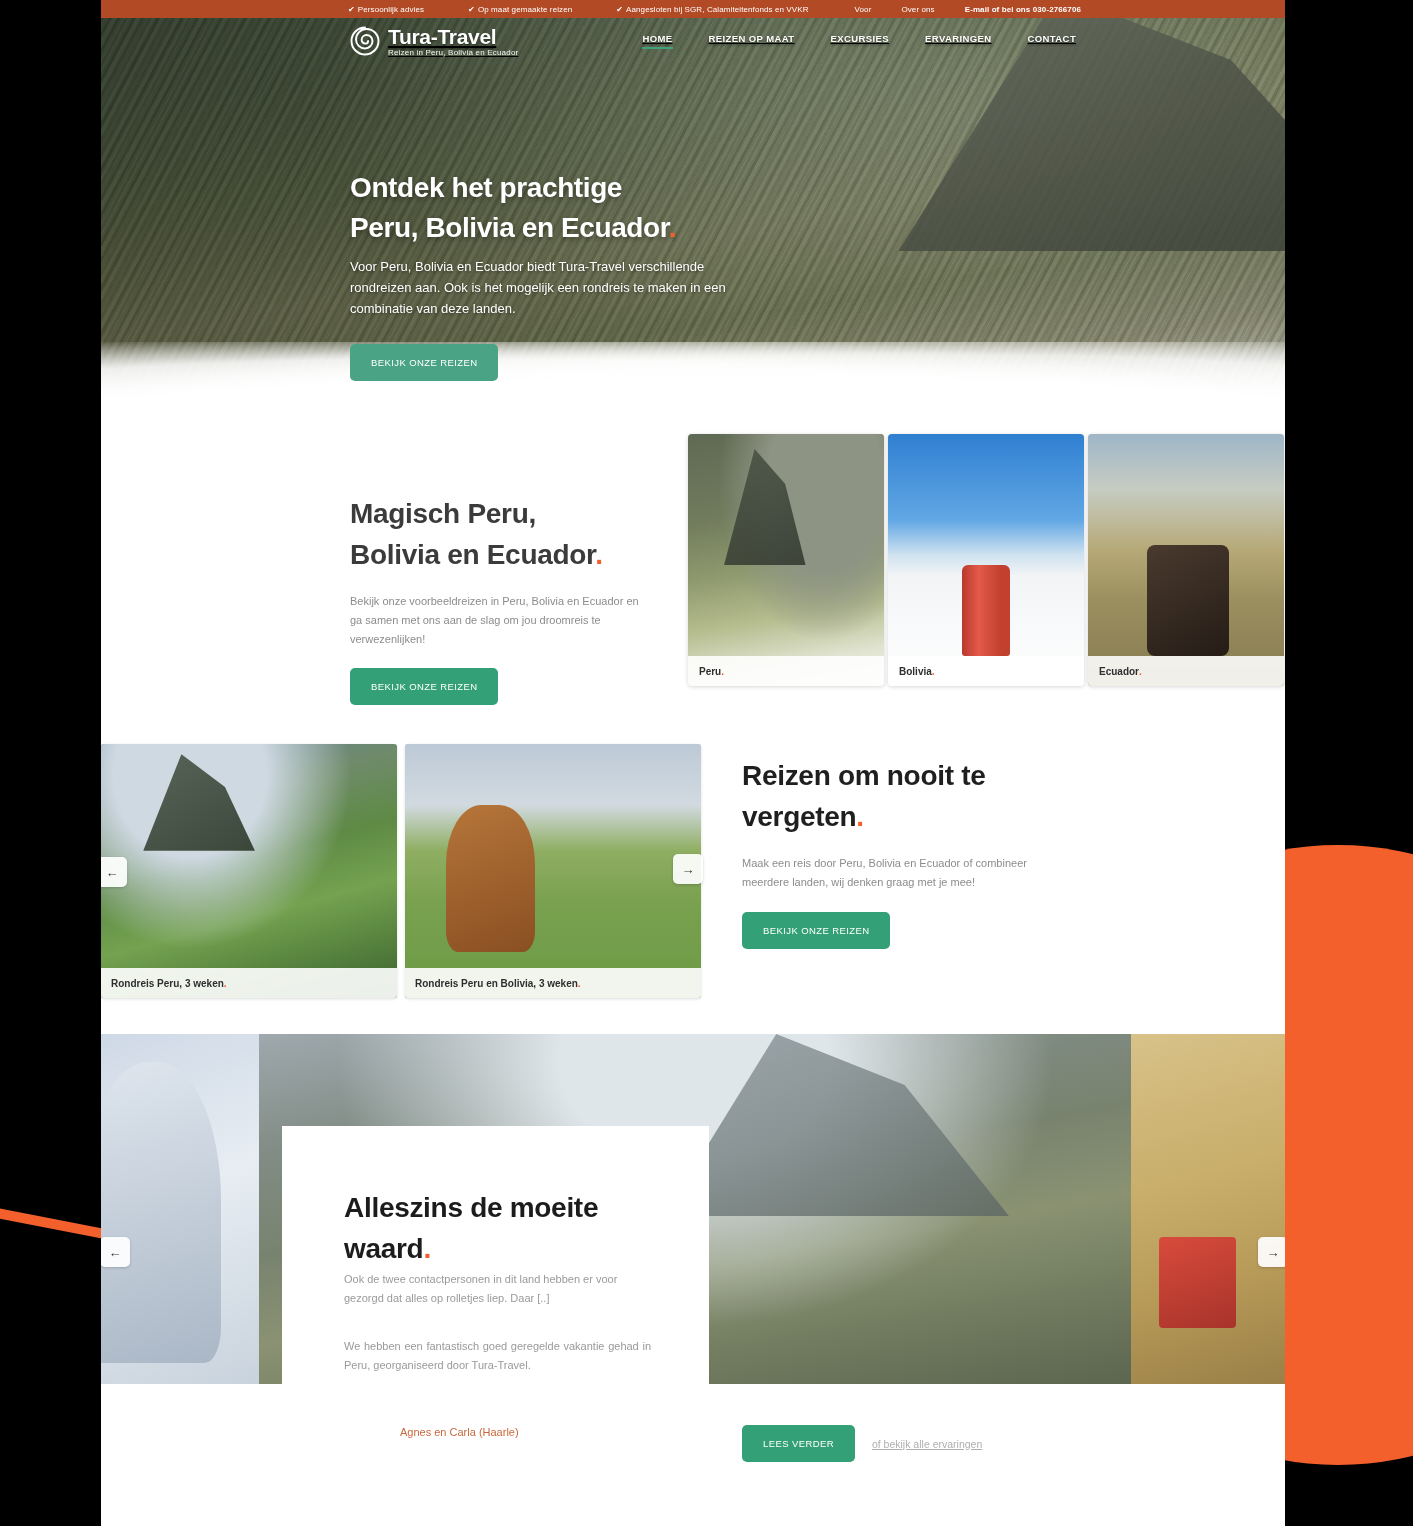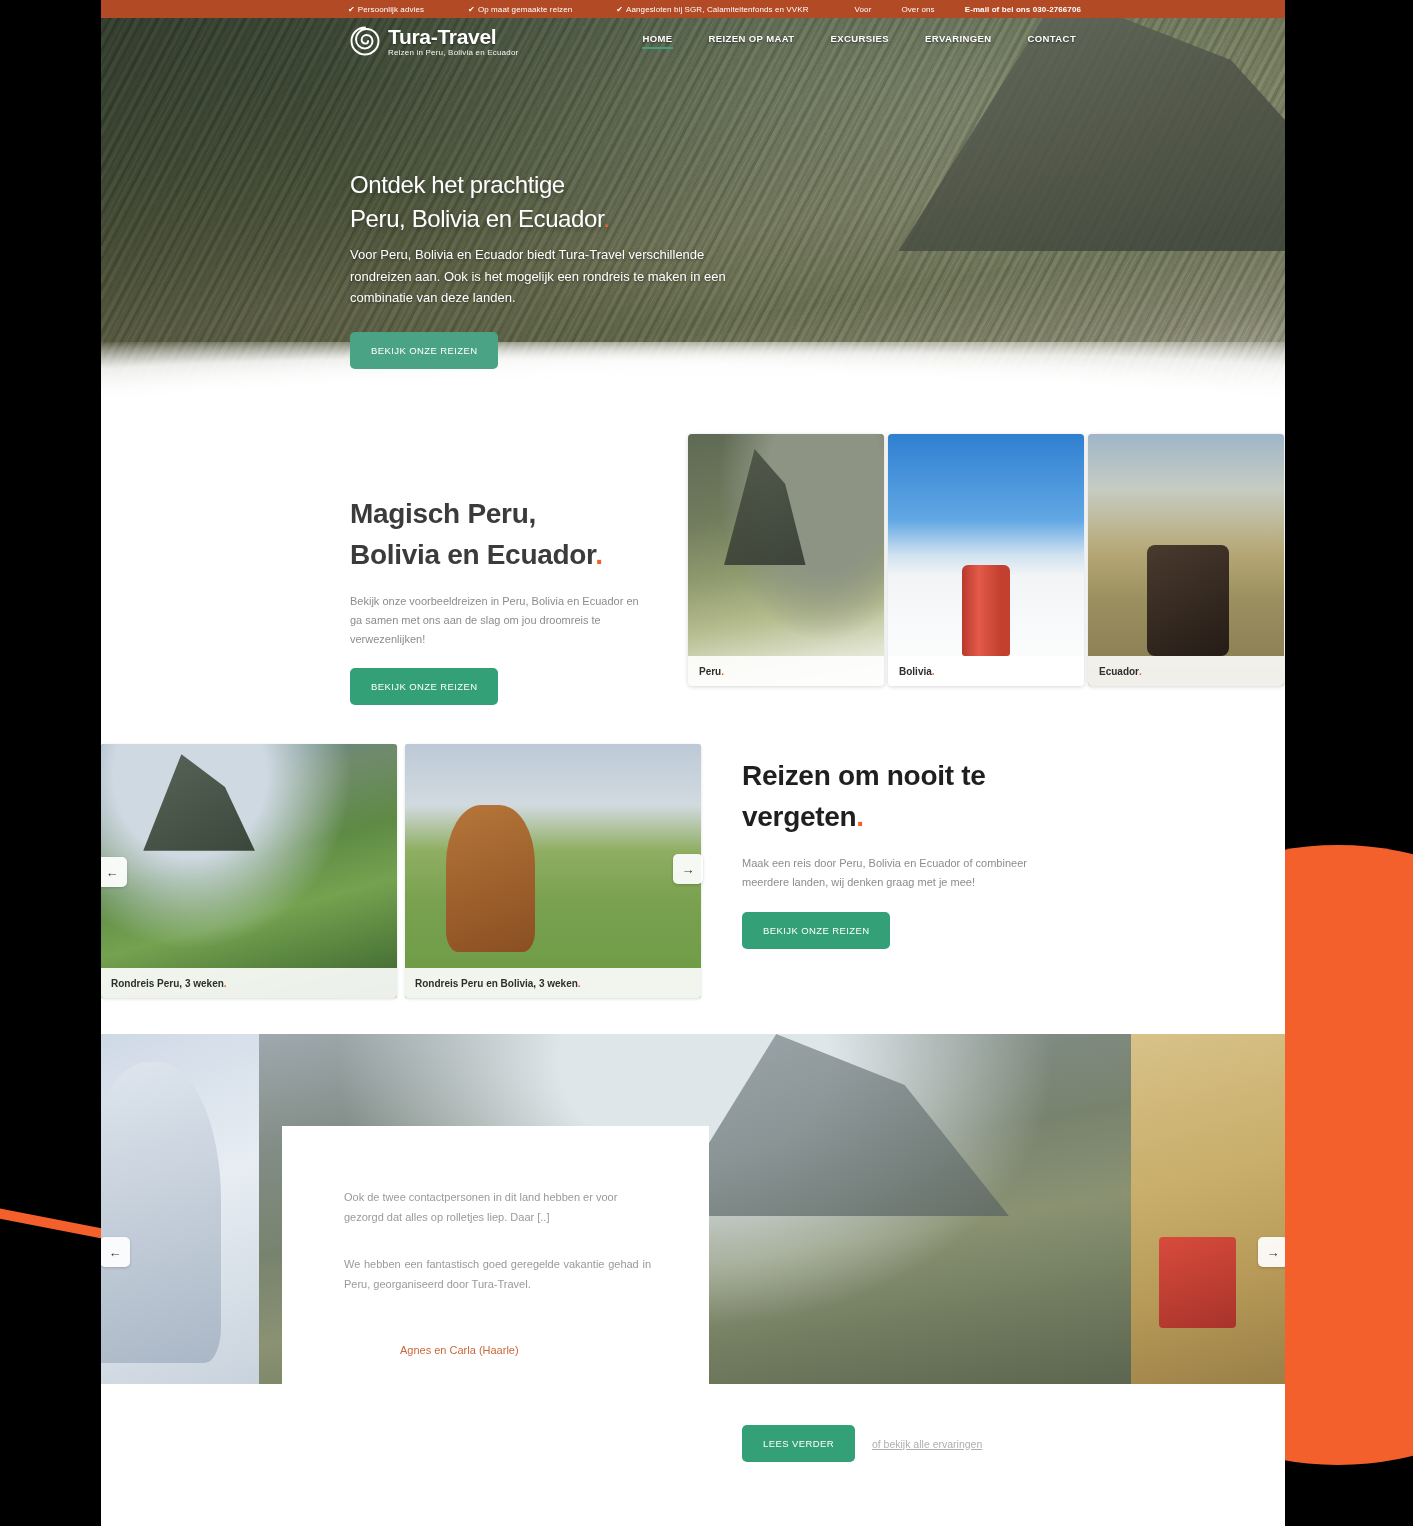--- a/index.html
+++ b/index.html
@@ -71,21 +71,21 @@
     position: absolute; left: 0; right: 0; bottom: 0; height: 92px;
     background: radial-gradient(ellipse at 30% 100%, #fff 38%, rgba(255,255,255,.85) 58%, rgba(255,255,255,0) 78%),
                 radial-gradient(ellipse at 70% 110%, #fff 42%, rgba(255,255,255,.8) 62%, rgba(255,255,255,0) 82%),
                 linear-gradient(to top, #ffffff 18%, rgba(255,255,255,0) 100%);
   }
   .hero-veil { position:absolute; inset:0; background: linear-gradient(100deg, rgba(0,0,0,.30), rgba(0,0,0,.05) 55%); }
 
   
   .header {
     position: absolute; left: 0; right: 0; top: 0; height: 46px;
-    display: flex; align-items: center; z-index: 4;
+    display: flex; align-items: center; z-index: 4; text-decoration: underline;
   }
   .logo { display: flex; align-items: center; gap: 8px; margin-left: 249px; }
   .spiral { width: 30px; height: 30px; flex: 0 0 30px; }
   .logo-text { line-height: 1; }
   .logo-name {
     color: #fff; font-size: 21px; font-weight: bold; letter-spacing: -.3px;
     text-shadow: 0 1px 2px rgba(0,0,0,.45);
   }
   .logo-tag { color: #fff; font-size: 8px; letter-spacing: .2px; margin-top: 2px; opacity: .95; }
   .nav { display: flex; gap: 36px; margin-left: 124px; align-items: center; }
@@ -94,21 +94,21 @@
     text-decoration: none; padding-bottom: 5px; position: relative;
     text-shadow: 0 1px 2px rgba(0,0,0,.5);
   }
   .nav-item.active::after {
     content: ""; position: absolute; left: 0; right: 0; bottom: 0;
     height: 2px; background: #3FA27E;
   }
 
   .hero-content { position: absolute; left: 249px; top: 150px; z-index: 4; width: 520px; }
   .hero-h1 {
-    color: #fff; font-size: 24px; font-weight: normal; line-height: 1.42;
+    color: #fff; font-size: 28px; font-weight: bold; line-height: 1.42;
     letter-spacing: -.4px; text-shadow: 0 2px 5px rgba(0,0,0,.35);
   }
   .dot-orange { color: #F4602C; }
   .hero-p {
     color: #fff; font-size: 13px; line-height: 1.65; margin-top: 8px;
     text-shadow: 0 1px 3px rgba(0,0,0,.45); width: 390px;
   }
 
   .btn-green {
     display: inline-flex; align-items: center; justify-content: center;
@@ -390,20 +390,24 @@
       </div>
 
       <button class="arrow-btn" style="left:-1px; top:203px;">
         <span>←</span>
       </button>
       <button class="arrow-btn" style="left:1157px; top:203px;">
         <span>→</span>
       </button>
 
       <div class="testi-card">
+        <h2 class="testi-h">
+          <span>Alleszins de moeite</span><br>
+          <span>waard</span><span class="dot-orange">.</span>
+        </h2>
         <p class="testi-p" style="margin-top:0;text-align:left;">Ook de twee contactpersonen in dit land hebben er voor gezorgd dat alles op rolletjes liep. Daar [..]</p>
         <p class="testi-p">We hebben een fantastisch goed geregelde vakantie gehad in Peru, georganiseerd door Tura-Travel.</p>
         <div class="testi-author">Agnes en Carla (Haarle)</div>
       </div>
     </div>
 
     <div class="testi-actions">
       <button class="btn-green solid">LEES VERDER</button>
       <a href="#" class="link-muted">of bekijk alle ervaringen</a>
     </div>

